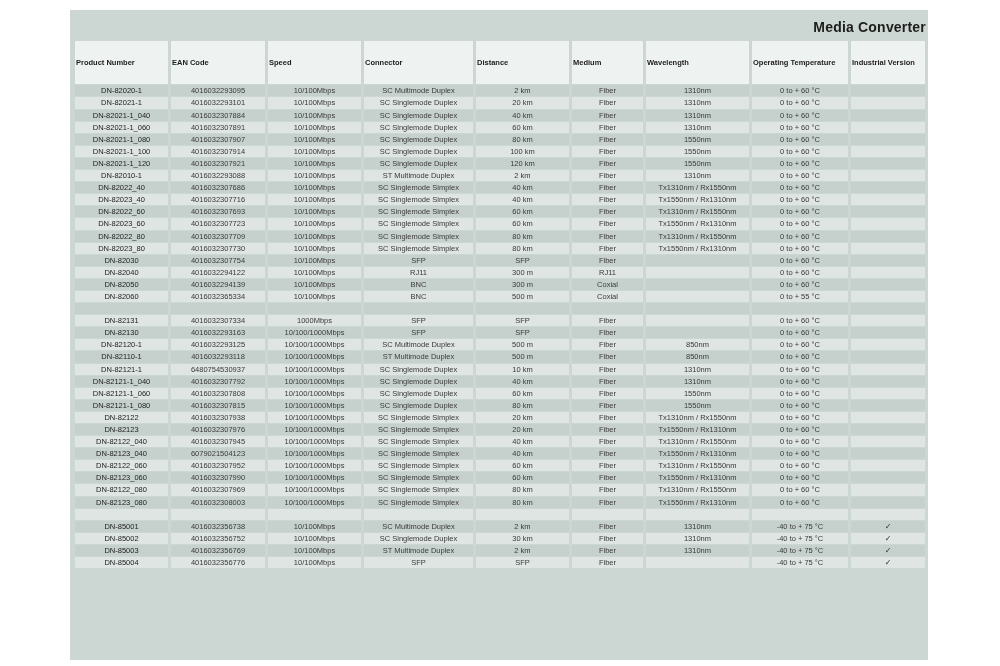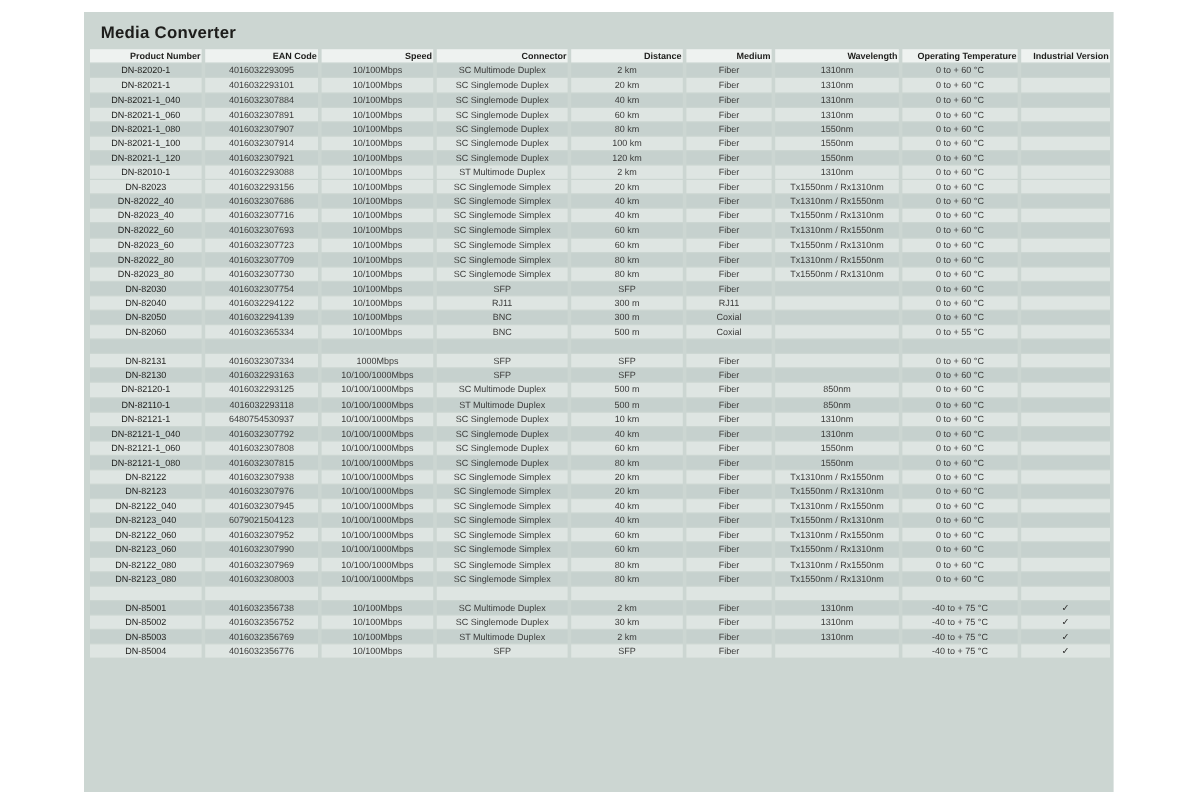--- a/index.html
+++ b/index.html
@@ -8,30 +8,30 @@
     font-family:"Liberation Sans",sans-serif;
     -webkit-font-smoothing:antialiased;
   }
   .panel{
     position:absolute;left:70px;top:10px;width:858px;height:650px;
     background:var(--panel,#ccd6d2);box-sizing:border-box;padding:0 2px;
     overflow:hidden;
   }
   .title{
     font-size:14px;font-weight:bold;color:#1d1d1b;
-    padding:9px 0 0 12px;letter-spacing:.2px;
+    padding:9px 0 0 12px;letter-spacing:.2px;text-align:right;
   }
   table{
     border-collapse:separate;border-spacing:3px 1.6px;
     width:100%;table-layout:fixed;margin-top:5px;
   }
   th{
     background:var(--header-bg,#eef2f0);
     font-weight:bold;font-size:7.5px;color:#1d1d1b;
-    height:11.4px;padding:0 1px;text-align:right;
+    height:11.4px;padding:16px 1px;text-align:left;
     white-space:nowrap;overflow:hidden;
   }
   td{
     font-size:7.5px;color:#3a3a39;text-align:center;
     height:11.1px;line-height:11.1px;padding:0 1px;
     white-space:nowrap;overflow:hidden;
   }
   tr.dark td{background:var(--row-dark,#c6d1ce);}
   tr.light td{background:var(--row-light,#dee5e2);}
   td.pn{font-weight:normal;color:#1d1d1b;}
@@ -149,31 +149,20 @@
           <td class="pn">DN-82010-1</td>
           <td>4016032293088</td>
           <td>10/100Mbps</td>
           <td>ST Multimode Duplex</td>
           <td>2 km</td>
           <td>Fiber</td>
           <td>1310nm</td>
           <td>0 to + 60 °C</td>
           <td></td>
         </tr>
-        <tr class="light">
-          <td class="pn">DN-82023</td>
-          <td>4016032293156</td>
-          <td>10/100Mbps</td>
-          <td>SC Singlemode Simplex</td>
-          <td>20 km</td>
-          <td>Fiber</td>
-          <td>Tx1550nm / Rx1310nm</td>
-          <td>0 to + 60 °C</td>
-          <td></td>
-        </tr>
         <tr class="dark">
           <td class="pn">DN-82022_40</td>
           <td>4016032307686</td>
           <td>10/100Mbps</td>
           <td>SC Singlemode Simplex</td>
           <td>40 km</td>
           <td>Fiber</td>
           <td>Tx1310nm / Rx1550nm</td>
           <td>0 to + 60 °C</td>
           <td></td>

